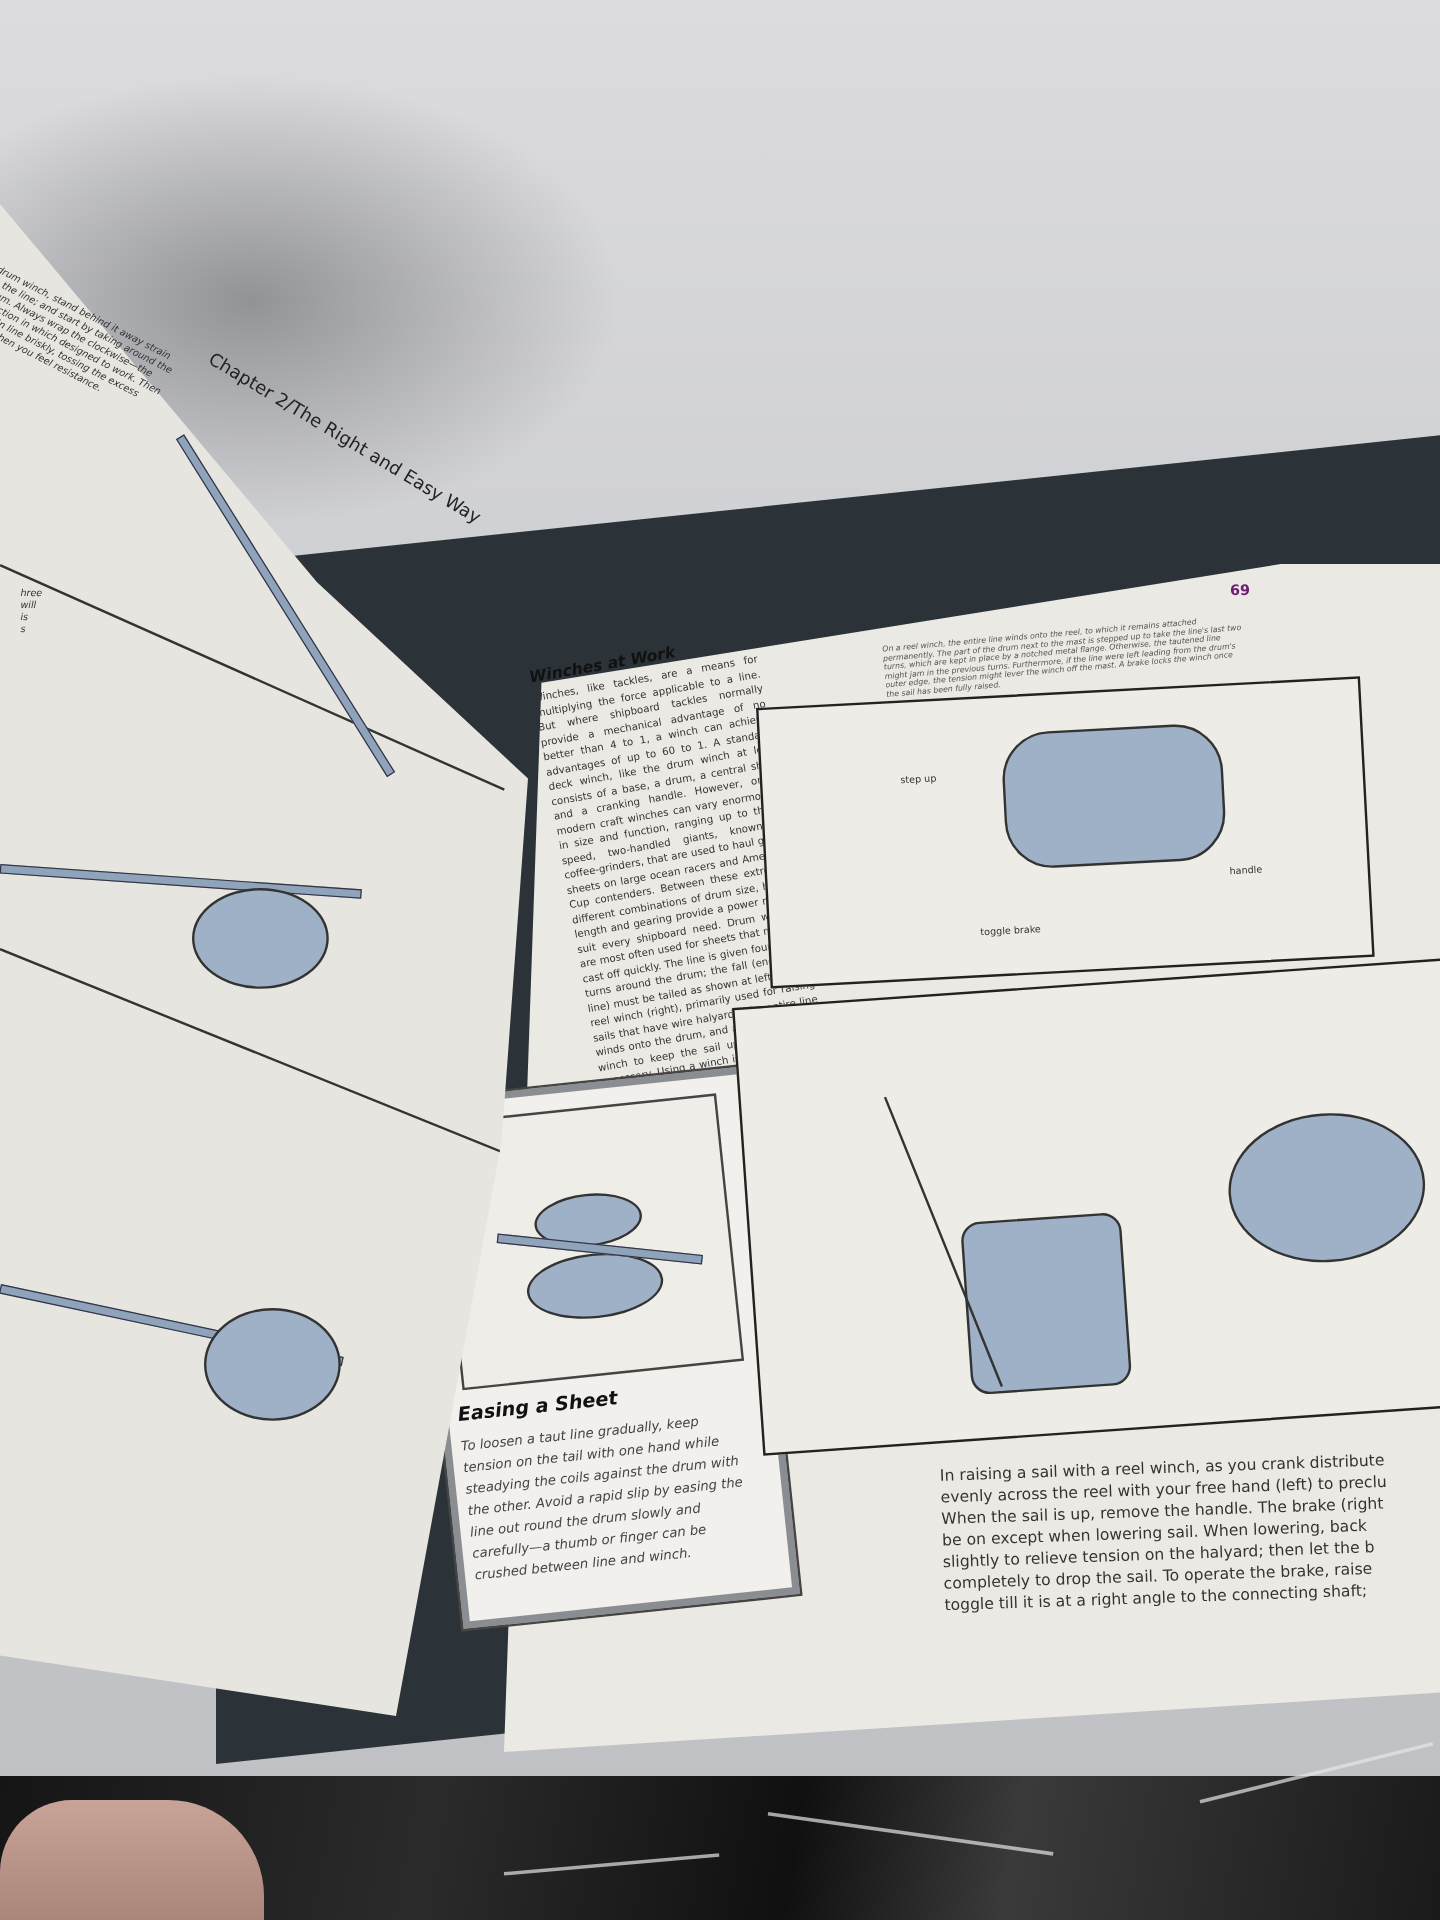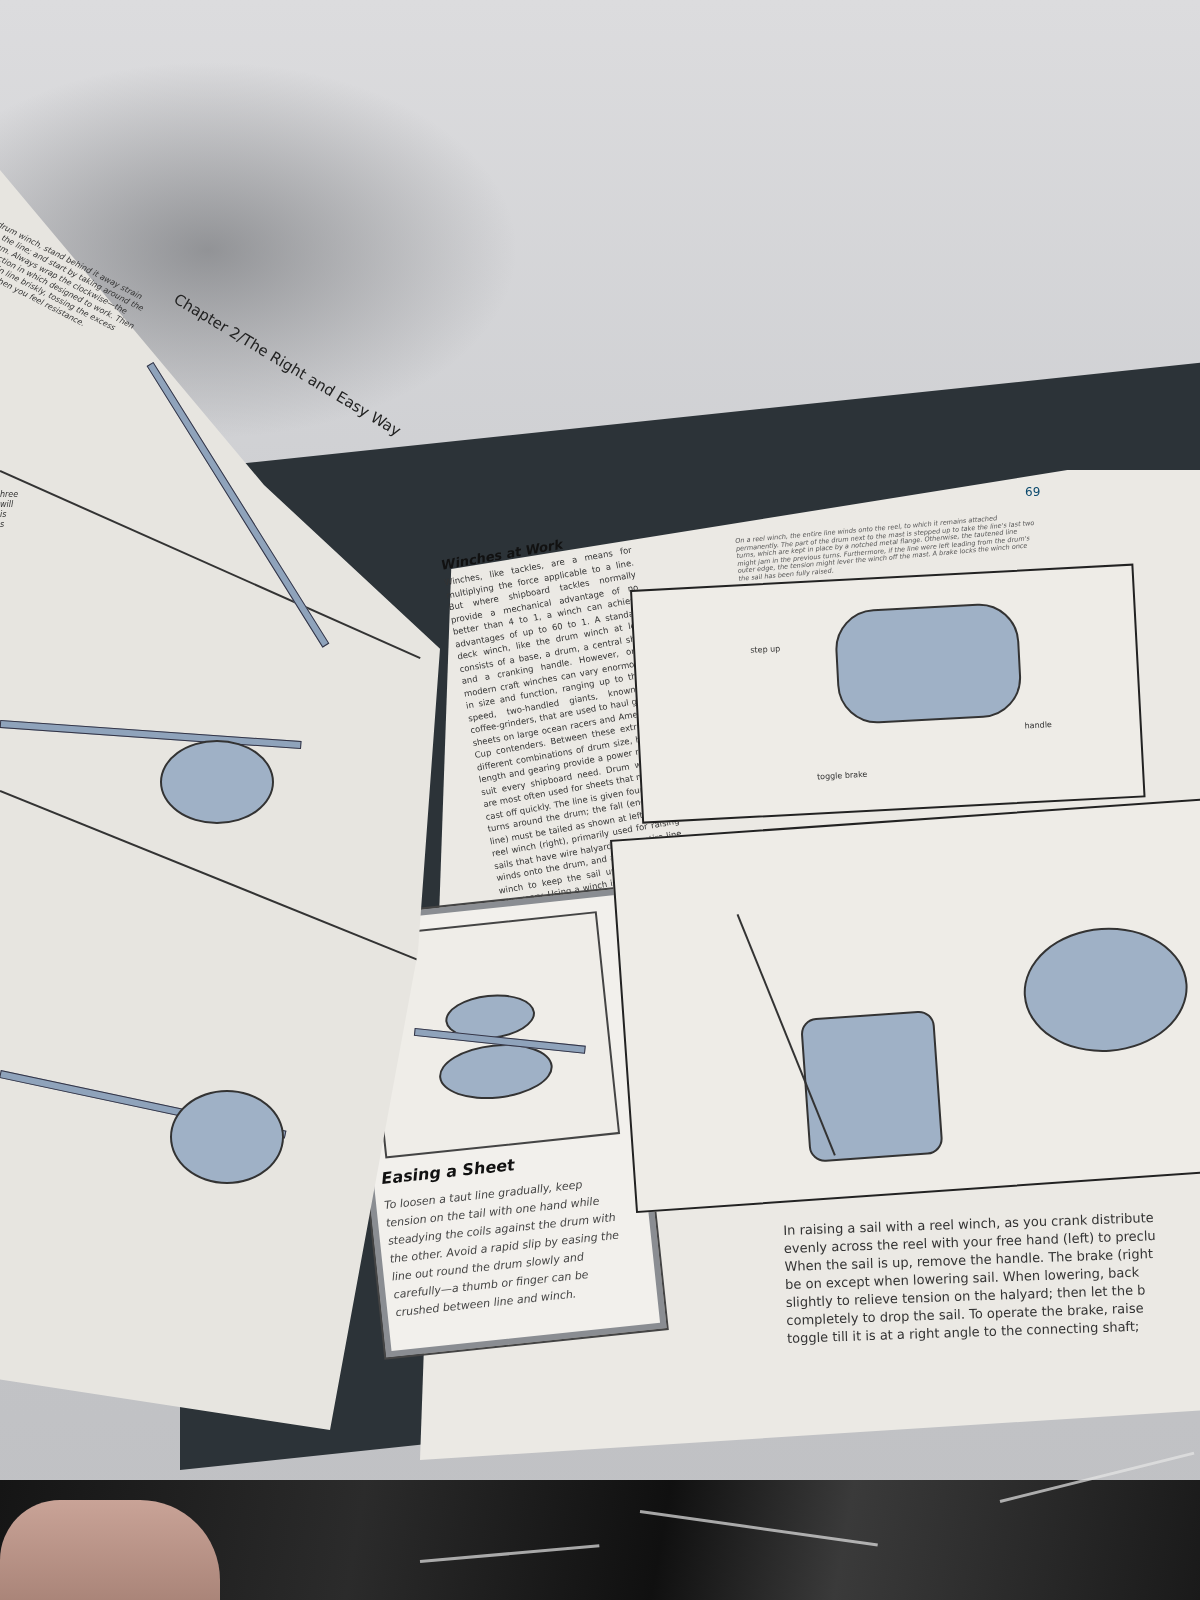--- a/index.html
+++ b/index.html
@@ -22,21 +22,21 @@
   .left-inner{position:absolute;left:0;top:170px;width:440px;height:1260px;
     clip-path:polygon(0% 0%,60% 25%,100% 38%,95% 62%,75% 100%,0% 96%);}
   .sketch-line{position:absolute;height:2px;background:#333;transform-origin:left;}
   .rope{position:absolute;height:6px;background:#8fa3bb;border:1px solid #334;transform-origin:left;}
   .winch{position:absolute;border-radius:50%;background:#9fb1c6;border:2px solid #333;}
   .chapter-title{position:absolute;left:180px;top:290px;font-size:15px;color:#222;
     transform:rotate(31deg);transform-origin:left top;white-space:nowrap;}
   .left-caption{position:absolute;left:0;top:220px;width:170px;font-size:8px;line-height:10px;color:#333;
     font-style:italic;transform:rotate(27deg);transform-origin:left top;}
   .left-edge{position:absolute;left:0;top:490px;font-size:8px;line-height:10px;color:#333;font-style:italic;}
-  .page-num{position:absolute;left:1025px;top:485px;font-size:12px;color:#0c4a6e;font-weight:normal;}
+  .page-num{position:absolute;left:1025px;top:485px;font-size:12px;color:#701a75;font-weight:bold;}
   .col1{position:absolute;left:440px;top:558px;width:190px;transform:rotate(-10deg);transform-origin:left top;}
   .col1 h2{margin:0 0 4px 0;font-size:13px;font-style:italic;font-weight:bold;color:#111;}
   .col1 p{margin:0;font-size:8.5px;line-height:12.5px;color:#333;text-align:justify;}
   .inset{position:absolute;left:340px;top:918px;width:270px;height:430px;background:#f2f0ec;
     border:6px solid #8a8d92;outline:2px solid #444;transform:rotate(-6deg);transform-origin:left top;}
   .inset .art{position:absolute;left:14px;top:14px;width:232px;height:220px;border:2px solid #444;background:#efede8;}
   .inset h3{position:absolute;left:8px;top:248px;margin:0;font-size:16px;font-style:italic;font-weight:bold;color:#111;}
   .inset p{position:absolute;left:8px;top:276px;width:236px;margin:0;font-size:11px;line-height:18px;color:#444;font-style:italic;}
   .top-cap{position:absolute;left:735px;top:538px;width:300px;font-size:6.5px;line-height:7.5px;color:#555;font-style:italic;
     transform:rotate(-5deg);transform-origin:left top;}
@@ -106,16 +106,16 @@
   <div class="sketch-line" style="left:0;top:300px;width:460px;transform:rotate(24deg);"></div>
   <div class="sketch-line" style="left:0;top:620px;width:460px;transform:rotate(22deg);"></div>
   <div class="rope" style="left:150px;top:190px;width:330px;transform:rotate(58deg);"></div>
   <div class="rope" style="left:0;top:550px;width:300px;transform:rotate(4deg);"></div>
   <div class="winch" style="left:160px;top:570px;width:110px;height:80px;"></div>
   <div class="rope" style="left:0;top:900px;width:290px;transform:rotate(12deg);"></div>
   <div class="winch" style="left:170px;top:920px;width:110px;height:90px;"></div>
 </div>
 <div class="chapter-title">Chapter 2/The Right and Easy Way</div>
 <div class="left-caption">drum winch, stand behind it away strain in the line; and start by taking around the drum. Always wrap the clockwise—the direction in which designed to work. Then haul in line briskly, tossing the excess stop when you feel resistance.</div>
-<div class="left-edge" style="white-space:pre;">hree
+<div class="left-edge" style="white-space:pre;padding-left:17px;">hree
 will
 is
 s</div>
 
 </body></html>

